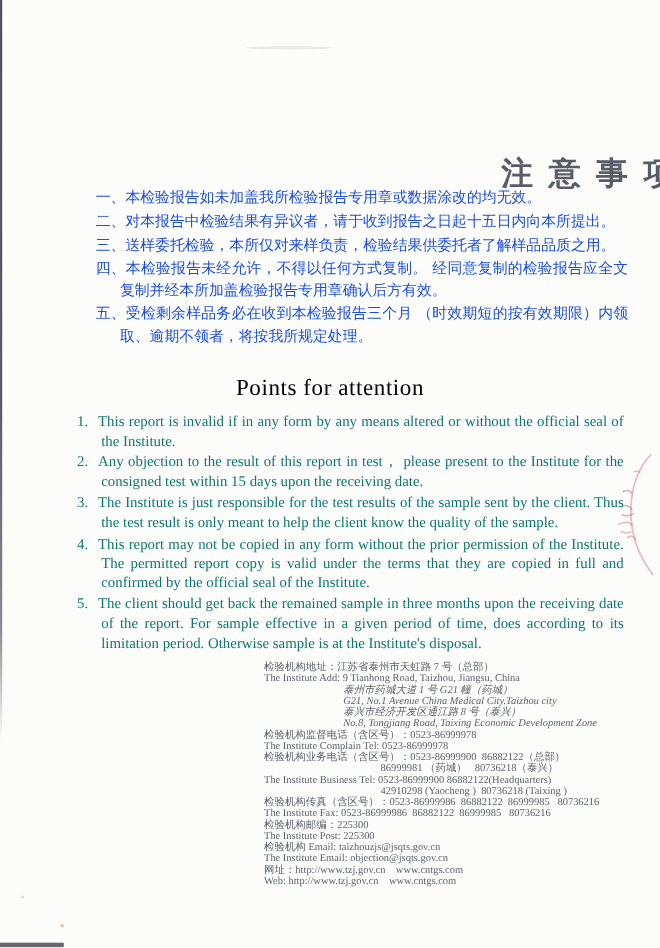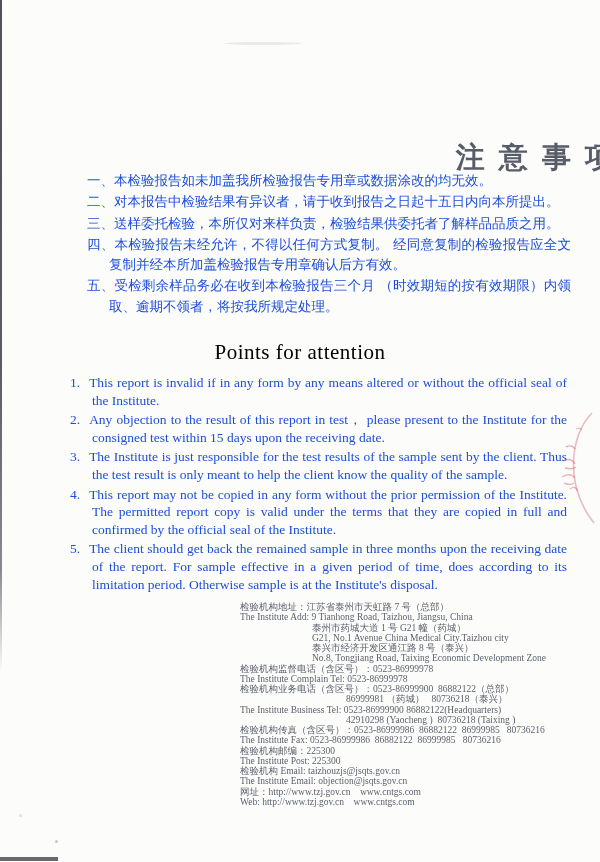--- a/index.html
+++ b/index.html
@@ -20,29 +20,29 @@
   .cn-title{position:absolute;top:122px;left:0;width:100%;margin:16px;text-align:right;
     font-size:29px;font-weight:600;letter-spacing:2px;color:#575c68;}
   .en-title{position:absolute;top:340px;left:0;width:100%;margin:0;text-align:center;
     font-family:"Liberation Serif",serif;font-size:21px;font-weight:400;letter-spacing:0.5px;color:#000000;}
   
   .cn-list{position:absolute;top:170px;left:87px;width:484px;margin:0;padding:0;list-style:none;
     font-size:13.5px;line-height:20.3px;color:#1d4ed8;text-align:justify;}
   .cn-list li{padding-left:22px;text-indent:-22px;margin:0 0 1px 0;}
   
   .en-list{position:absolute;top:374px;left:70px;width:497px;margin:0;padding:0;list-style:none;
-    font-family:"Liberation Serif",serif;font-size:13.5px;line-height:17.6px;color:#1d4ed8;text-align:justify;}
+    font-family:"Liberation Serif",serif;font-size:13.5px;line-height:17.6px;color:#0f766e;text-align:justify;}
   .en-list li{padding-left:22px;text-indent:-22px;margin:0 0 2px 0;}
   .en-list .num{margin-right:9px;}
   
   .footer{position:absolute;top:602px;left:240px;width:360px;
     font-family:"Liberation Serif",serif;font-size:9.5px;line-height:10.25px;color:#5a5f6a;}
   .footer .fl{white-space:pre;}
   .ind-0{padding-left:0;}
-  .ind-1{padding-left:72px;}
+  .ind-1{padding-left:72px;font-style:italic;}
   .ind-2{padding-left:106px;}
 </style>
 </head>
 <body>
 
 <div class="page">
 
   <div class="edge-line-left"></div>
   <div class="corner-mark"></div>
   <div class="smudge"></div>

